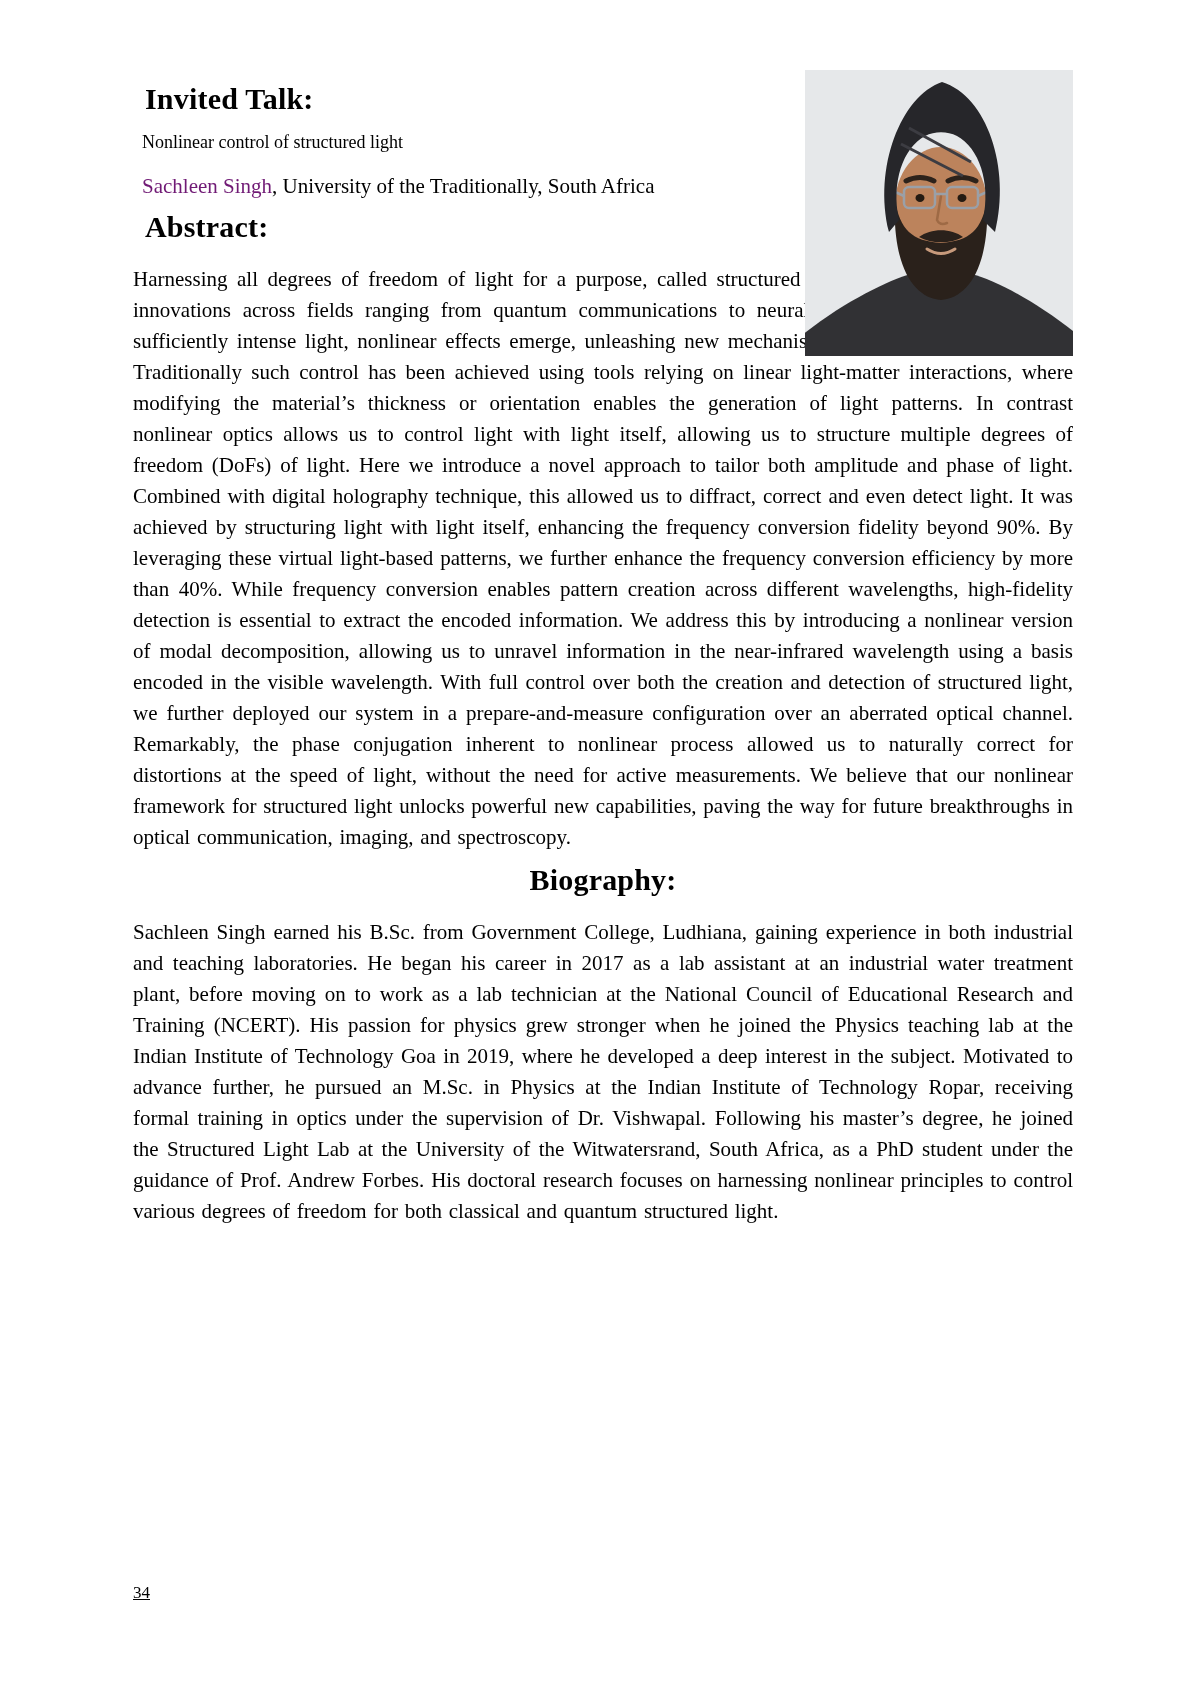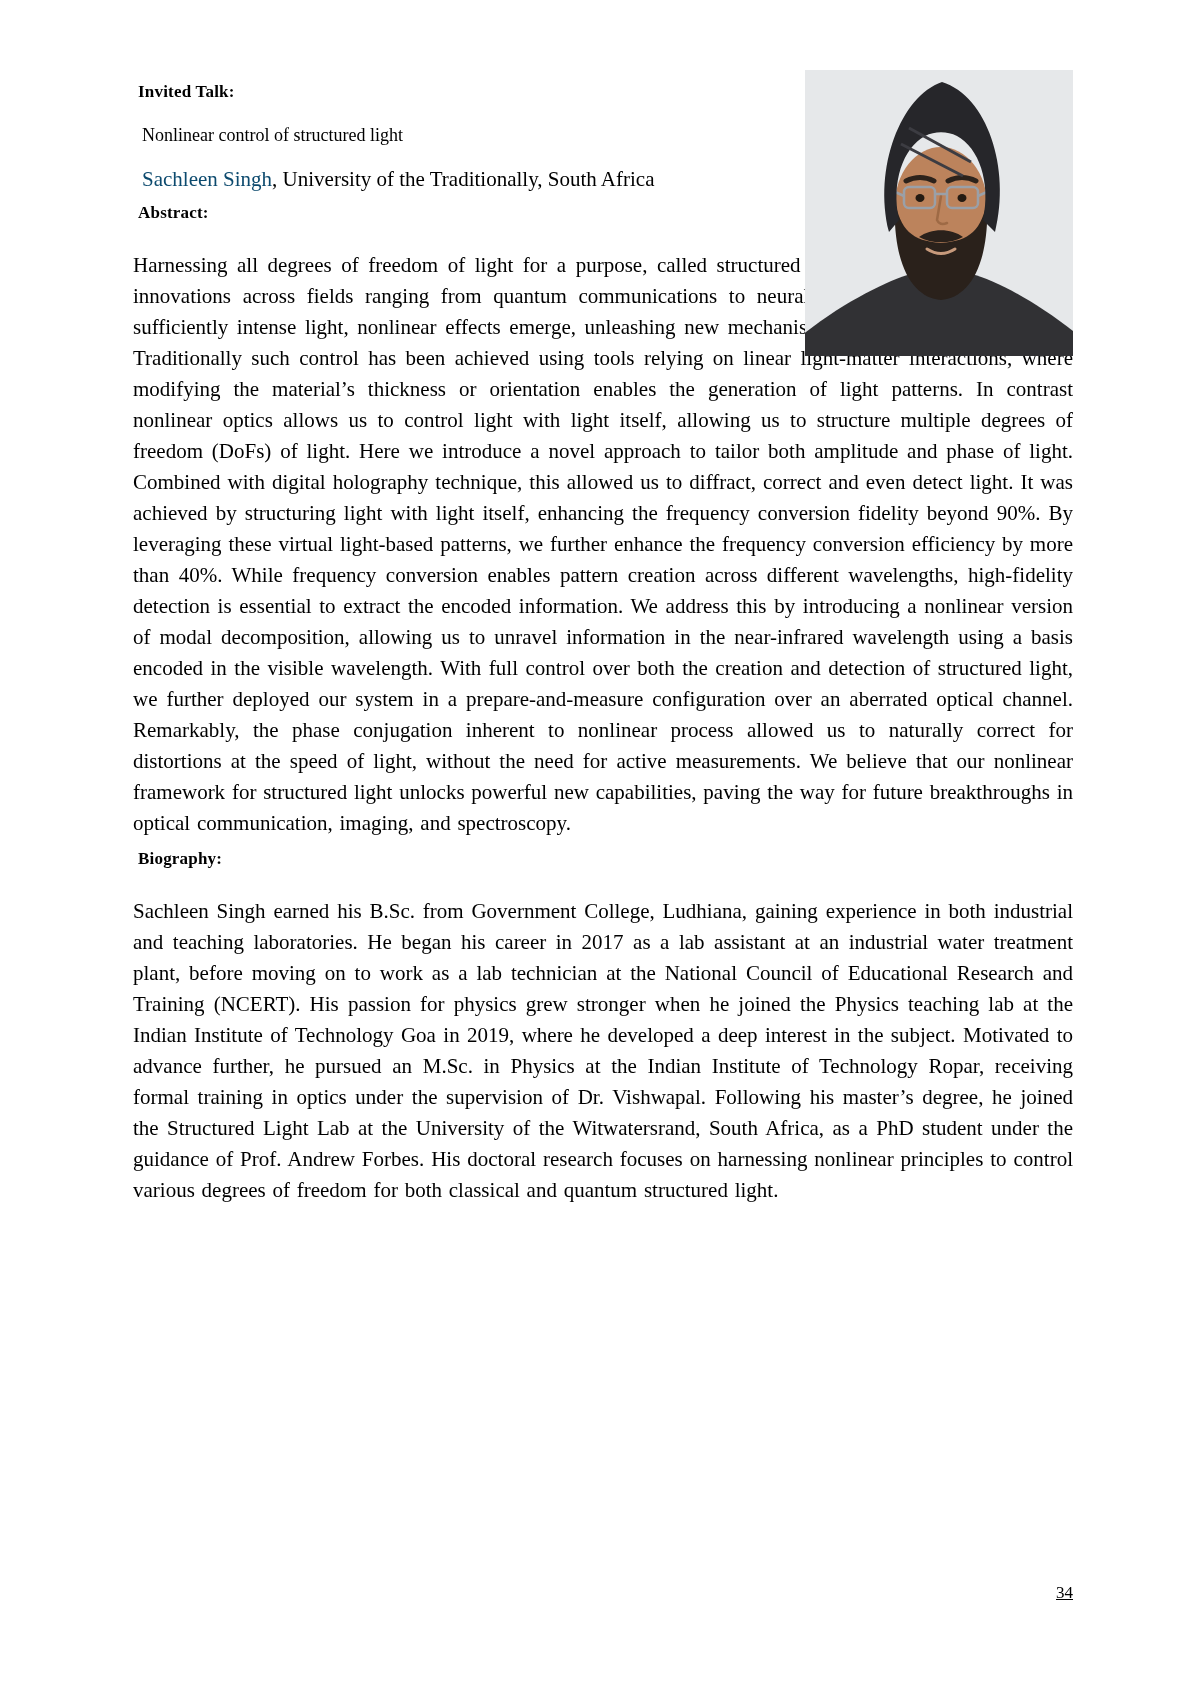--- a/index.html
+++ b/index.html
@@ -17,75 +17,76 @@
     overflow: hidden;
   }
   .content {
     position: absolute;
     left: 133px;
     top: 0;
     width: 940px;
     padding-top: 72px;
   }
   h2.sec {
-    font-size: 17px;
+    font-size: 30px;
     font-weight: bold;
-    margin: 5px;
+    margin: 12px;
     line-height: 30px;
     letter-spacing: 0.2px;
   }
   .talk-title {
     font-size: 18px;
     line-height: 28px;
     margin: 14px 0 16px 0;
     padding-left: 9px;
   }
   .speaker-line {
     font-size: 21px;
     line-height: 28px;
     margin: 14px 0 0 0;
     padding-left: 9px;
   }
   .speaker-name {
-    color: #0c4a6e;
+    color: #701a75;
     text-decoration: none;
     cursor: pointer;
   }
   .abstract-heading {
     margin-top: 82px;
   }
   .body-just {
     font-size: 21px;
     line-height: 31px;
     text-align: justify;
     margin: 22px 0 0 0;
     word-spacing: 1.5px;
   }
   .bio-heading {
     margin-top: 28px;
+    text-align: center;
   }
   .photo-frame {
     position: absolute;
     left: 805px;
     top: 70px;
     width: 268px;
     height: 286px;
     background: #e6e8ea;
   }
   .photo-frame svg {
     display: block;
     width: 100%;
     height: 100%;
   }
   .page-number {
     position: absolute;
     top: 1583px;
     left: 133px;
     width: 940px;
-    text-align: right;
+    text-align: left;
     font-size: 17px;
     line-height: 20px;
     text-decoration: underline;
   }
 </style>
 </head>
 <body>
 
 <div class="page">
 

